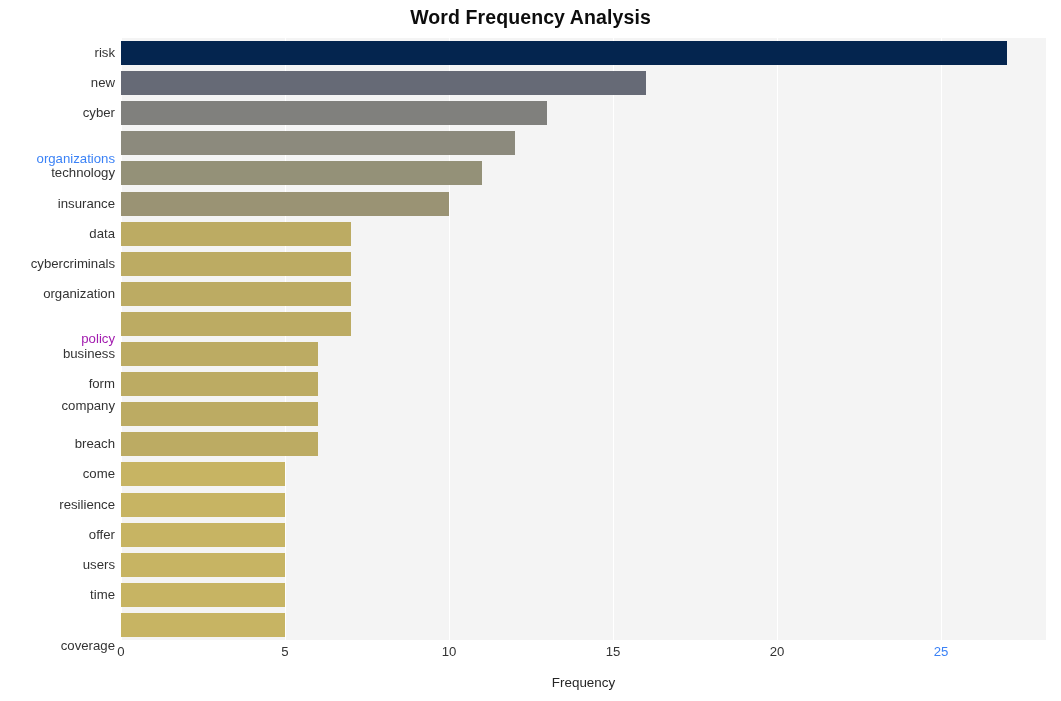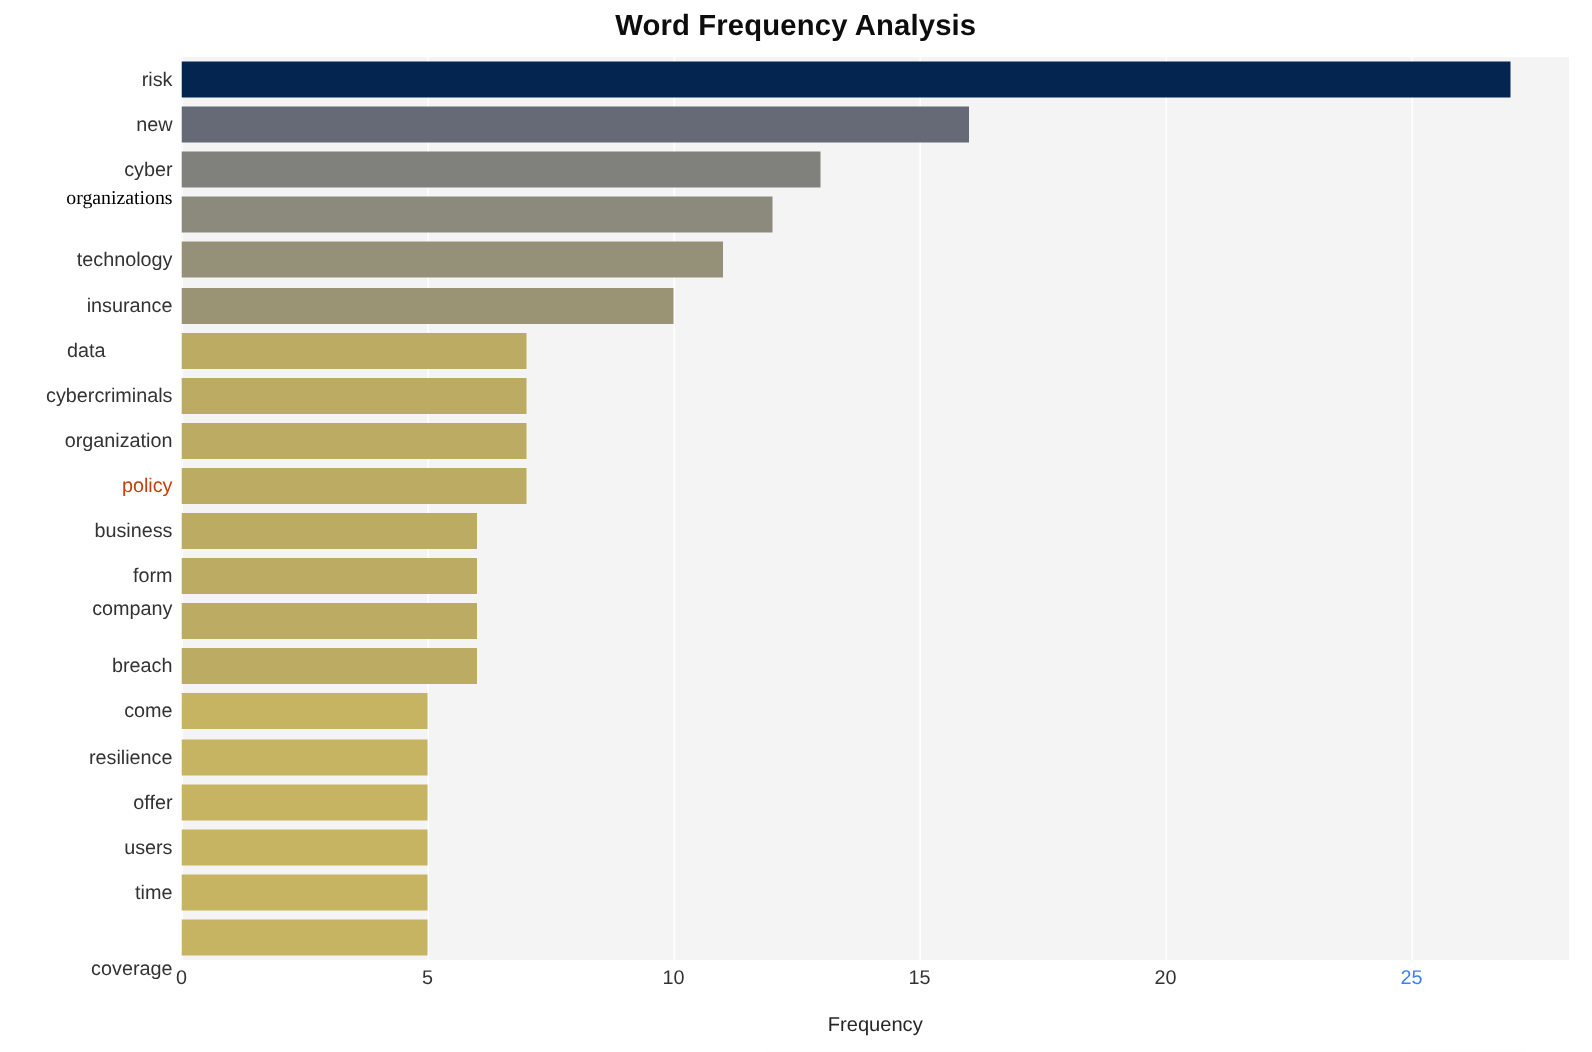--- a/index.html
+++ b/index.html
@@ -153,27 +153,27 @@
         <div class="bar" title="users: 5" style="top: 514.71px; height: 24.08px; width: 164.007px; background: rgb(199, 180, 99);"></div>
         <div class="bar" title="time: 5" style="top: 544.81px; height: 24.08px; width: 164.007px; background: rgb(199, 180, 99);"></div>
         <div class="bar" title="coverage: 5" style="top: 574.91px; height: 24.08px; width: 164.007px; background: rgb(199, 180, 99);"></div>
       </div>
   </div>
 
   <div id="y-axis">
       <div class="y-tick-label" style="top: 8.05px; color: rgb(51, 51, 51);">risk</div>
       <div class="y-tick-label" style="top: 38.15px; color: rgb(51, 51, 51);">new</div>
       <div class="y-tick-label" style="top: 68.25px; color: rgb(51, 51, 51);">cyber</div>
-      <div class="y-tick-label" style="top: 87px; color: #000000; font-family: Liberation Serif, serif;">organizations</div>
+      <div class="y-tick-label" style="top: 114px; color: #3b82f6;">organizations</div>
       <div class="y-tick-label" style="top: 128.45px; color: rgb(51, 51, 51); margin-left: 45px;">technology</div>
       <div class="y-tick-label" style="top: 158.55px; color: rgb(51, 51, 51);">insurance</div>
-      <div class="y-tick-label" style="top: 188.65px; color: rgb(51, 51, 51); text-align: center;">data</div>
+      <div class="y-tick-label" style="top: 188.65px; color: rgb(51, 51, 51);">data</div>
       <div class="y-tick-label" style="top: 218.75px; color: rgb(51, 51, 51);">cybercriminals</div>
       <div class="y-tick-label" style="top: 248.85px; color: rgb(51, 51, 51);">organization</div>
-      <div class="y-tick-label" style="top: 279px; color: #c2410c;">policy</div>
+      <div class="y-tick-label" style="top: 294px; color: #a21caf;">policy</div>
       <div class="y-tick-label" style="top: 309.05px; color: rgb(51, 51, 51);">business</div>
       <div class="y-tick-label" style="top: 339.15px; color: rgb(51, 51, 51);">form</div>
       <div class="y-tick-label" style="top: 361px; color: rgb(51, 51, 51);">company</div>
       <div class="y-tick-label" style="top: 399.35px; color: rgb(51, 51, 51);">breach</div>
       <div class="y-tick-label" style="top: 429.45px; color: rgb(51, 51, 51);">come</div>
       <div class="y-tick-label" style="top: 459.55px; color: rgb(51, 51, 51);">resilience</div>
       <div class="y-tick-label" style="top: 489.65px; color: rgb(51, 51, 51);">offer</div>
       <div class="y-tick-label" style="top: 519.75px; color: rgb(51, 51, 51);">users</div>
       <div class="y-tick-label" style="top: 549.85px; color: rgb(51, 51, 51);">time</div>
       <div class="y-tick-label" style="top: 601px; color: rgb(51, 51, 51);">coverage</div>

